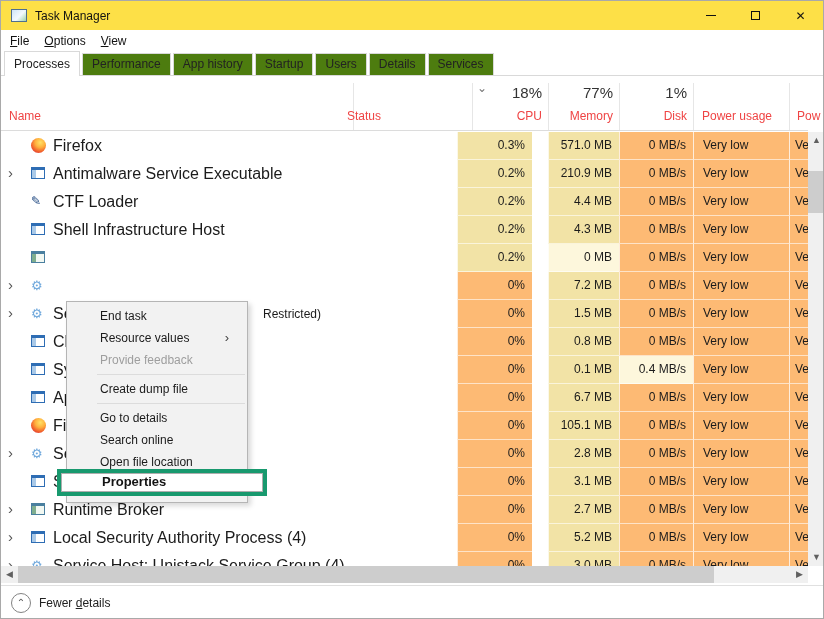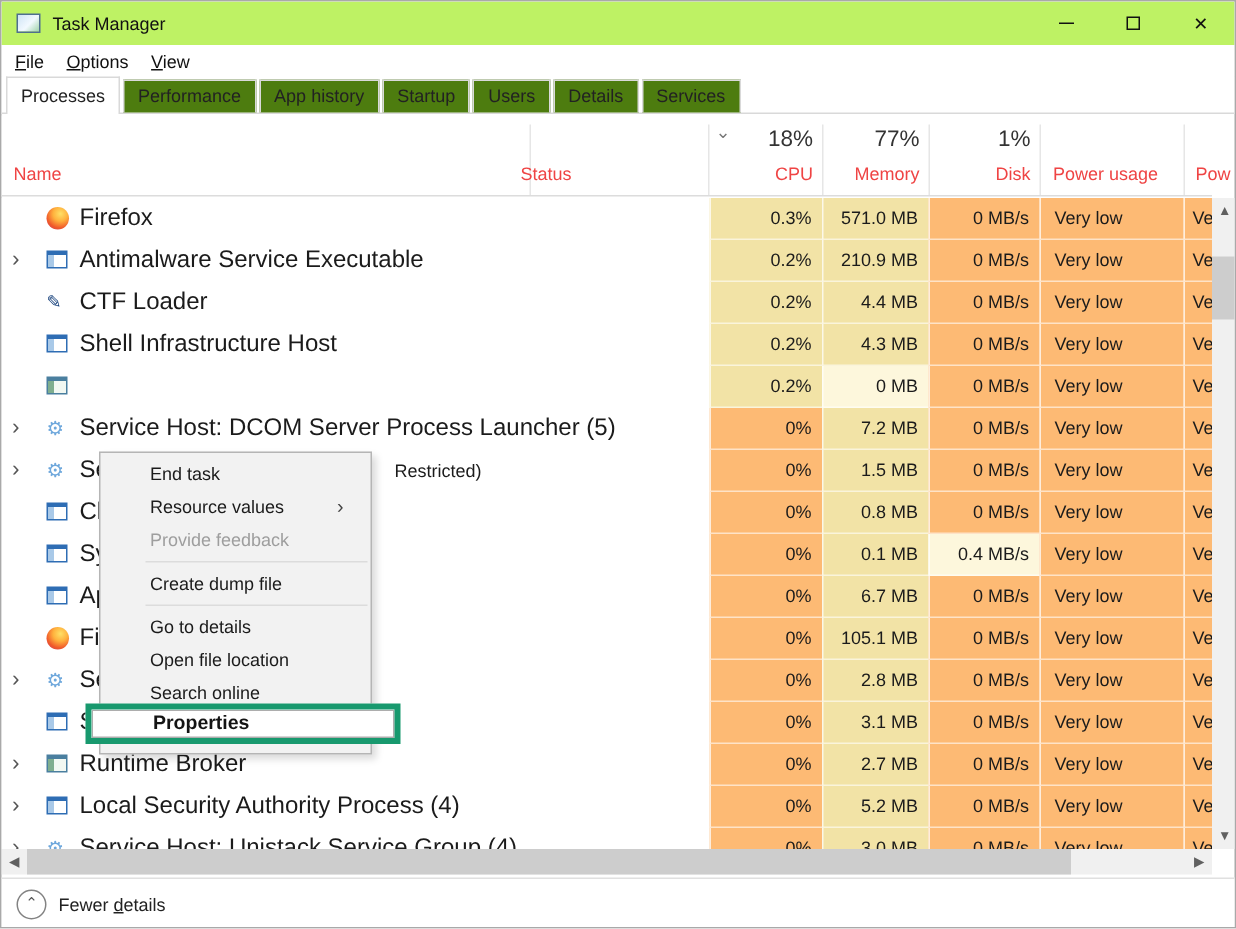--- a/index.html
+++ b/index.html
@@ -1,20 +1,20 @@
 <!DOCTYPE html>
 <html><head>
 <meta charset="utf-8">
 <style>
   * { margin:0; padding:0; box-sizing:border-box; }
   html,body { background:#e8e8e8; font-family:"Liberation Sans", sans-serif; }
   .window { position:relative; width:824px; height:619px; background:#fff; border:1px solid #a9a9a9; overflow:hidden; }
 
   
-  .titlebar { position:absolute; top:0; left:0; width:100%; height:29px; background:#bef264; display:flex; align-items:center; }
+  .titlebar { position:absolute; top:0; left:0; width:100%; height:29px; background:#fde047; display:flex; align-items:center; }
   .app-icon { width:16px; height:13px; margin-left:10px; border:1px solid #4f6f8f; background:linear-gradient(135deg,#cfe4f5 0%,#f2f9ff 55%,#9fd3a8 100%); }
   .title-text { font-size:12px; color:#111; margin-left:8px; }
   .win-controls { position:absolute; right:0; top:0; height:29px; display:flex; }
   .win-btn { width:45px; height:29px; display:flex; align-items:center; justify-content:center; }
   .glyph-min { width:10px; height:1px; background:#111; display:block; }
   .glyph-max { width:9px; height:9px; border:1px solid #111; display:block; }
   .glyph-close { font-size:12px; color:#111; line-height:1; }
 
   
   .menubar { position:absolute; top:29px; left:0; width:100%; height:21px; display:flex; align-items:center; padding-left:9px; gap:15px; background:#fff; }
@@ -34,21 +34,21 @@
   .sort-icon { position:absolute; left:476px; top:4px; font-size:12px; color:#777; }
 
   
   .rows { position:absolute; top:131px; left:0; width:807px; height:434px; overflow:hidden; background:#fff; }
   .row { position:relative; height:28px; }
   .c-exp { position:absolute; left:7px; top:0; height:28px; line-height:26px; font-size:15px; color:#555; }
   .c-icon { position:absolute; left:30px; top:7px; display:inline-block; }
   .c-name { position:absolute; left:52px; top:0; line-height:28px; font-size:16px; color:#1b1b1b; white-space:nowrap; }
   .c-suffix { position:absolute; left:262px; top:0; line-height:28px; font-size:12px; color:#1b1b1b; white-space:nowrap; }
   .cell { position:absolute; top:0; height:28px; line-height:27px; font-size:12px; color:#1b1b1b; border-left:1px solid rgba(255,255,255,.75); border-bottom:1px solid rgba(255,255,255,.6); overflow:hidden; white-space:nowrap; }
-  .c-cpu   { left:472px; width:75px; text-align:right; padding-right:7px; }
+  .c-cpu   { left:456px; width:75px; text-align:right; padding-right:7px; }
   .c-mem   { left:547px; width:71px; text-align:right; padding-right:7px; }
   .c-disk  { left:618px; width:74px; text-align:right; padding-right:7px; }
   .c-pow   { left:692px; width:96px; padding-left:9px; }
   .c-trend { left:788px; width:19px; padding-left:5px; }
   .h-low  { background:#fdba74; }
   .h-mid  { background:#f2e3a6; }
   .h-xlow { background:#fdf7dc; }
 
   
   .icon-firefox { width:15px; height:15px; margin-top:-1px; border-radius:50%; background:radial-gradient(circle at 62% 30%, #ffe066 0%, #ffb13d 35%, #f0592b 68%, #c13a69 100%); }
@@ -184,21 +184,20 @@
         <span class="c-icon icon-window2"></span>
         <span class="cell c-cpu h-mid">0.2%</span>
         <span class="cell c-mem h-xlow">0 MB</span>
         <span class="cell c-disk h-low">0 MB/s</span>
         <span class="cell c-pow h-low">Very low</span>
         <span class="cell c-trend h-low">Ve</span>
       </div>
       <div class="row">
         <span class="c-exp">›</span>
         <span class="c-icon icon-gear">⚙</span>
-        <span class="c-name">Service Host: DCOM Server Process Launcher (5)</span>
         <span class="cell c-cpu h-low">0%</span>
         <span class="cell c-mem h-mid">7.2 MB</span>
         <span class="cell c-disk h-low">0 MB/s</span>
         <span class="cell c-pow h-low">Very low</span>
         <span class="cell c-trend h-low">Ve</span>
       </div>
       <div class="row">
         <span class="c-exp">›</span>
         <span class="c-icon icon-gear">⚙</span>
         <span class="c-name">Se</span>
@@ -297,22 +296,22 @@
     </div>
 
   <div class="ctx">
       <div class="menu-item">End task</div>
       <div class="menu-item">Resource values<span class="submenu-arrow">›</span></div>
       <div class="menu-item disabled">Provide feedback</div>
       <div class="menu-sep"></div>
       <div class="menu-item">Create dump file</div>
       <div class="menu-sep"></div>
       <div class="menu-item">Go to details</div>
+      <div class="menu-item">Search online</div>
       <div class="menu-item">Open file location</div>
-      <div class="menu-item">Search online</div>
       <div class="menu-space"></div>
     </div>
 
   <div class="props-box">Properties</div>
 
   <div class="vscroll">
     <div class="arrow-up">▲</div>
     <div class="thumb"></div>
     <div class="arrow-down">▼</div>
   </div>

